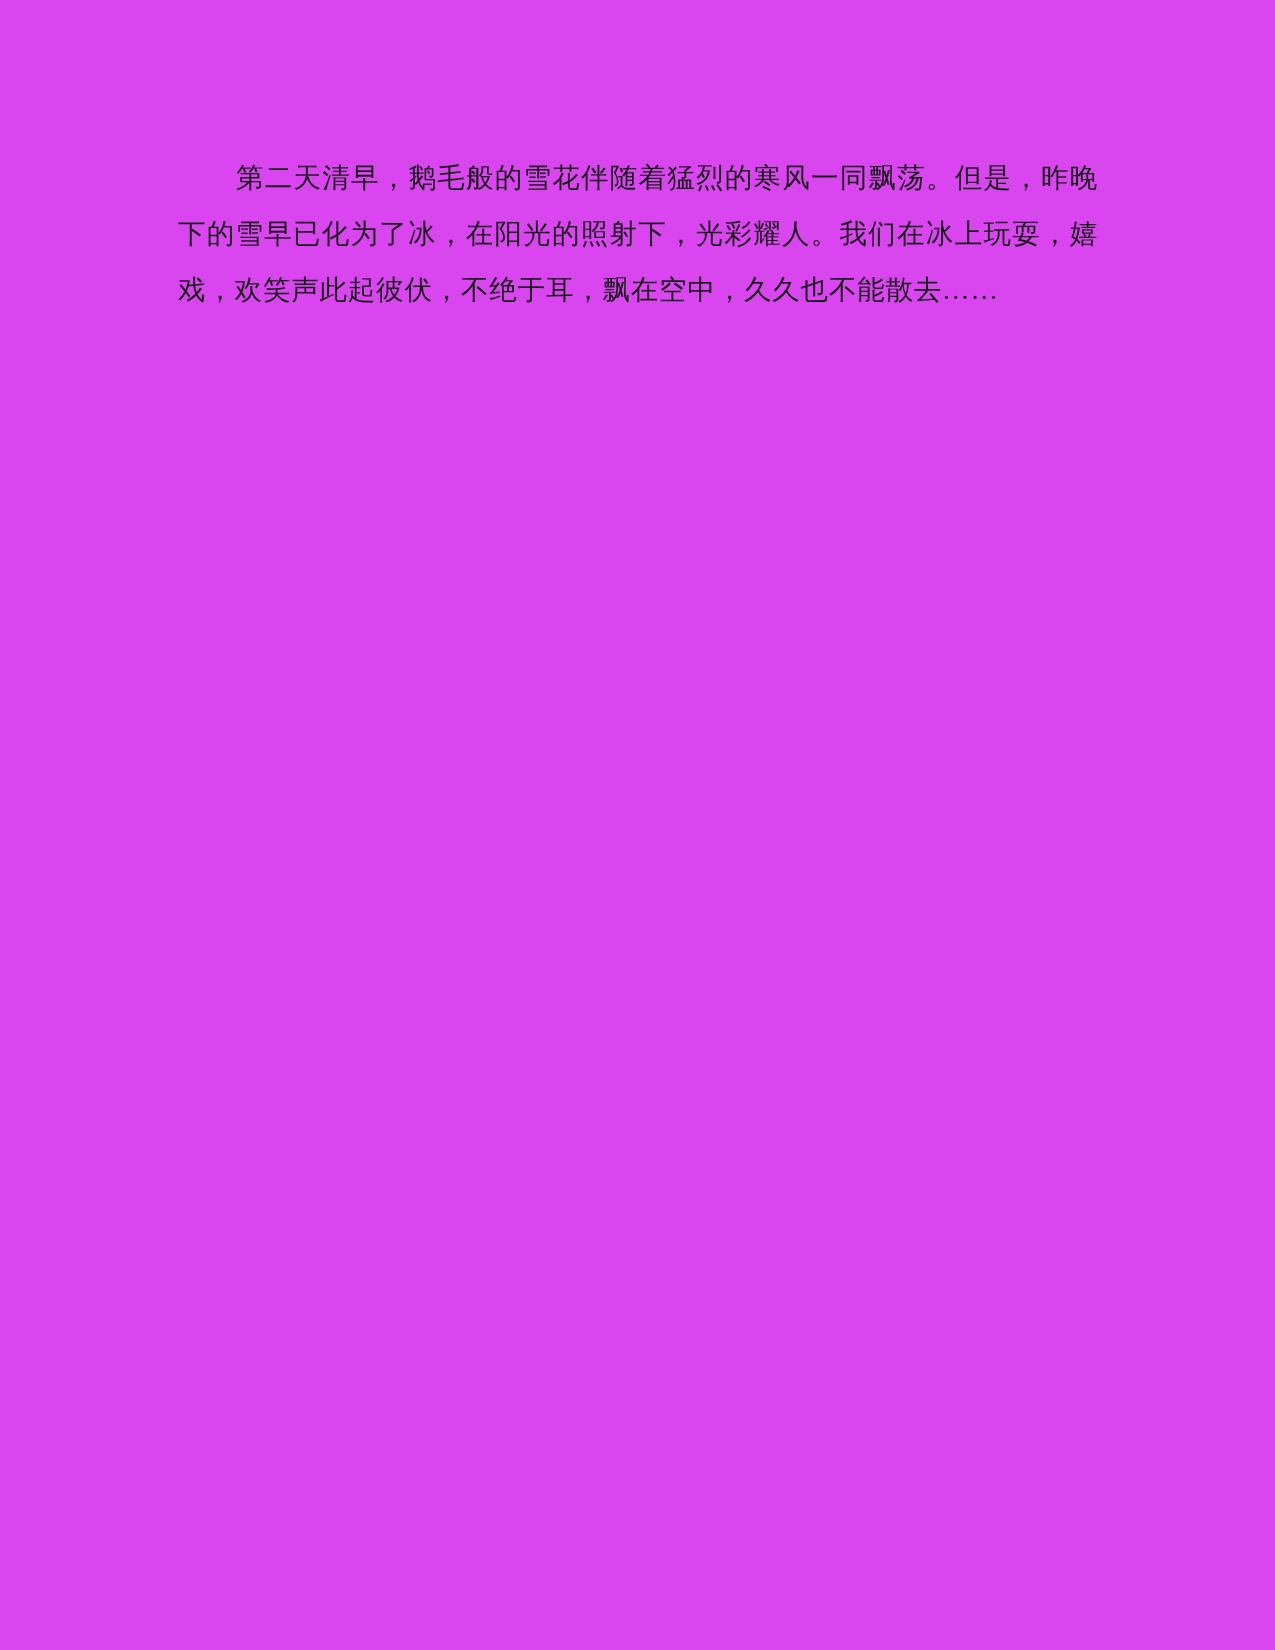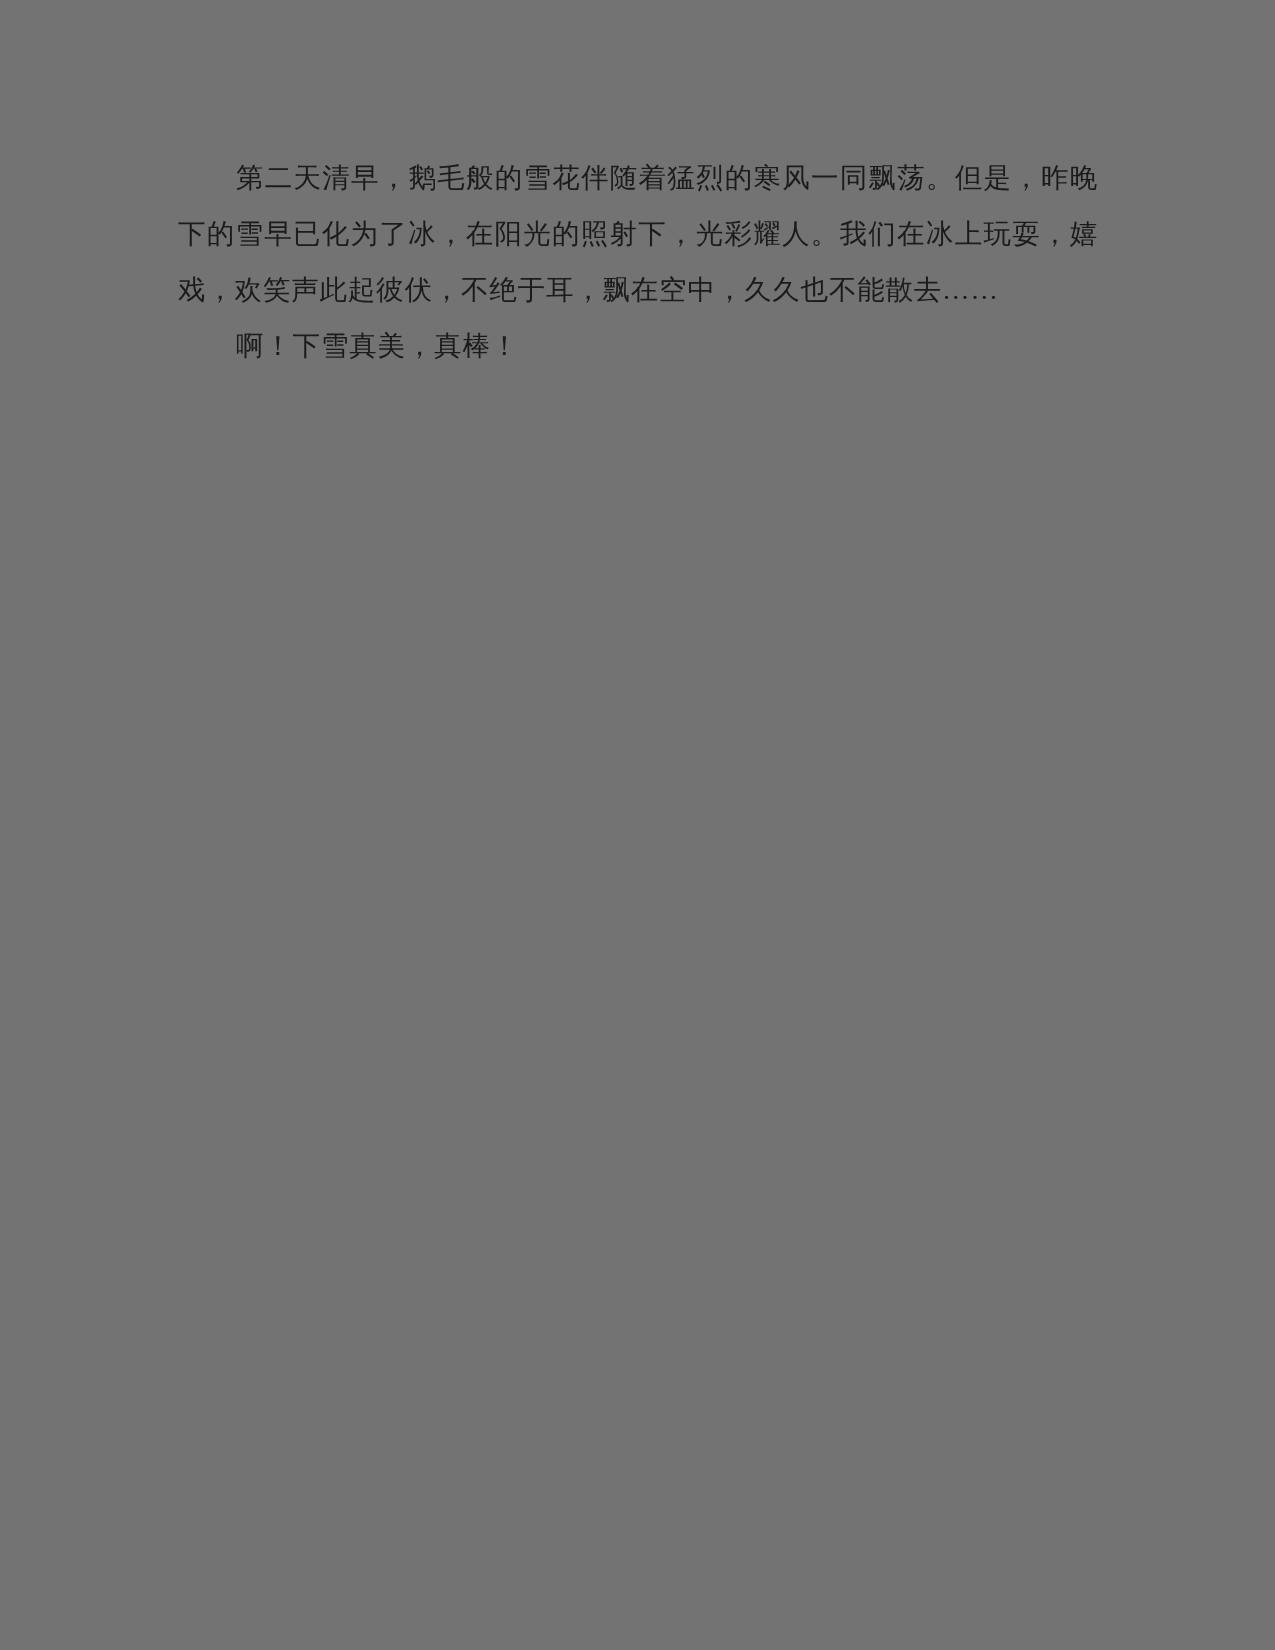--- a/index.html
+++ b/index.html
@@ -14,21 +14,21 @@
     font-family: "Liberation Serif", "DejaVu Serif", serif;
     color: #000000;
     overflow: hidden;
   }
   .page {
     position: absolute;
     top: 0;
     left: 0;
     width: 1275px;
     height: 1650px;
-    background: #737373;
+    background: #d946ef;
     box-sizing: border-box;
     padding: 150px 178px 4px 178px;
   }
   .doc-body {
     width: 920px;
   }
   .para {
     font-size: 27.5px;
     line-height: 56px;
     letter-spacing: 0.8px;
@@ -42,15 +42,14 @@
   .para + .para {
     margin-top: 0;
   }
 </style>
 </head>
 <body>
 
 <div class="page">
   <div class="doc-body">
     <p class="para">第二天清早，鹅毛般的雪花伴随着猛烈的寒风一同飘荡。但是，昨晚下的雪早已化为了冰，在阳光的照射下，光彩耀人。我们在冰上玩耍，嬉戏，欢笑声此起彼伏，不绝于耳，飘在空中，久久也不能散去……</p>
-    <p class="para">啊！下雪真美，真棒！</p>
   </div>
 </div>
 
 </body></html>

